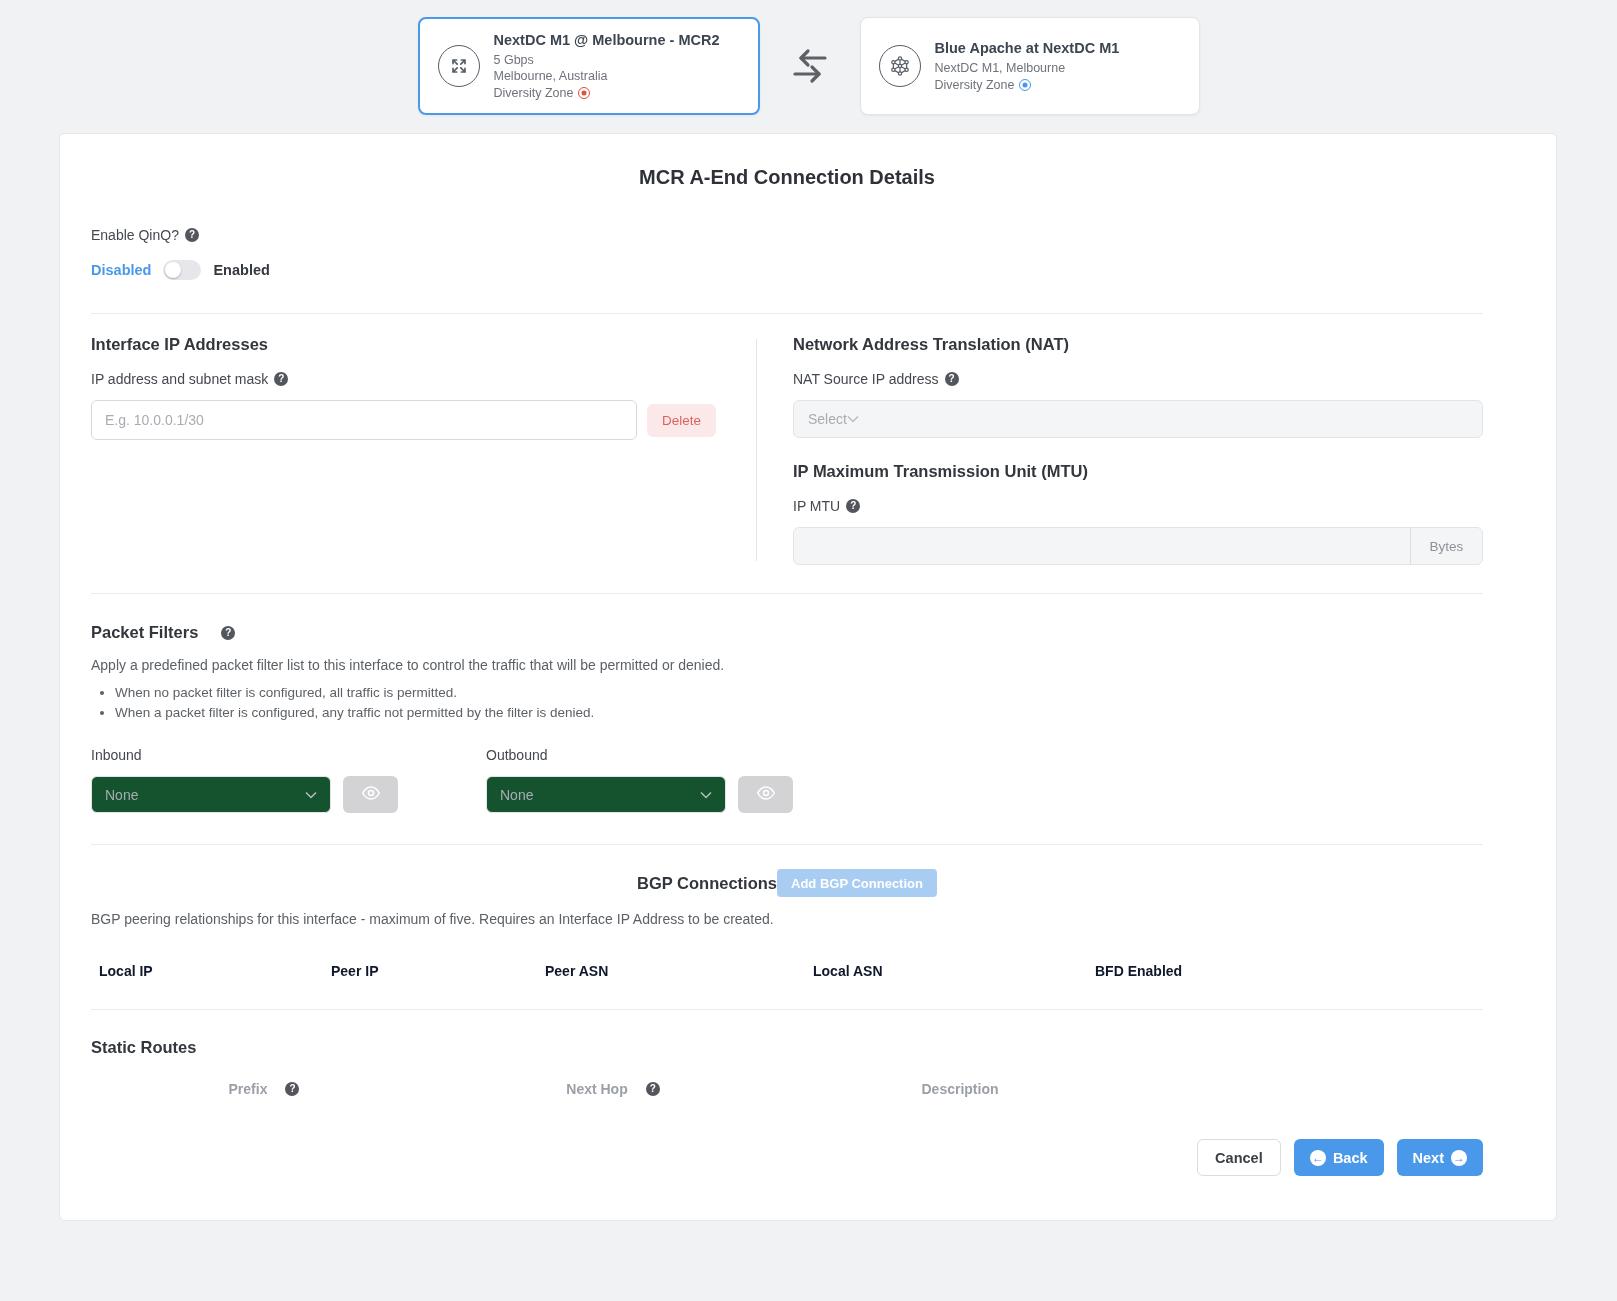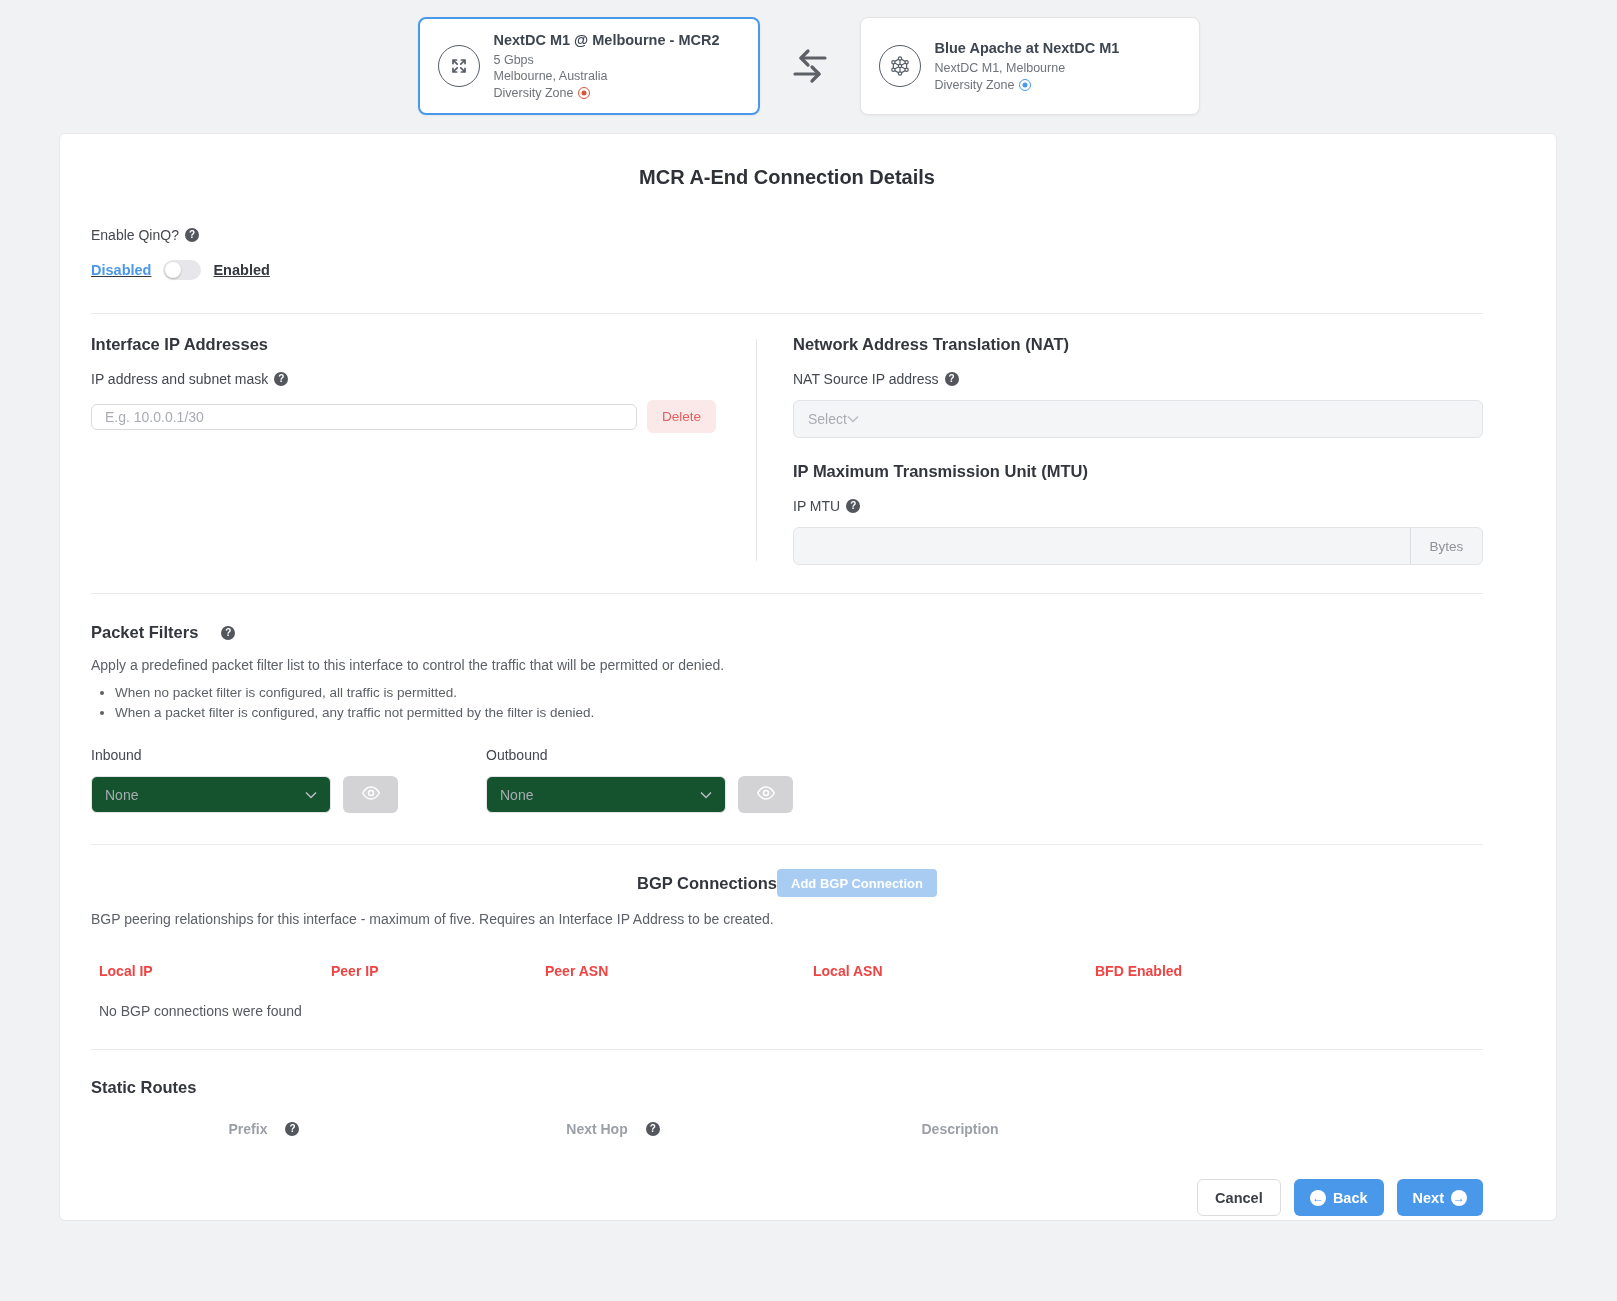--- a/index.html
+++ b/index.html
@@ -42,42 +42,42 @@
   }
   .content { margin:0 73px 0 31px; padding-top:32px; }
   .page-title { text-align:center; font-size:20px; font-weight:bold; color:#2e3238; }
   .field-label { font-size:14px; color:#44484f; display:flex; align-items:center; gap:6px; }
   .help-badge {
     width:14px; height:14px; border-radius:50%; background:#53565c; color:#fff;
     font-size:10px; font-weight:bold; display:inline-flex; align-items:center;
     justify-content:center; flex:none; line-height:1;
   }
   .qinq-label { margin-top:38px; }
-  .toggle-row { margin-top:17px; display:flex; align-items:center; gap:12px;text-decoration:underline; }
+  .toggle-row { margin-top:17px; display:flex; align-items:center; gap:12px; }
   .toggle-off-label { color:#4a98e9; font-weight:bold; font-size:14.5px; }
   .toggle-on-label { color:#34383f; font-weight:bold; font-size:14.5px; }
   .toggle {
     width:38px; height:20px; background:#e7e7eb; border-radius:10px; position:relative; cursor:pointer;
   }
   .toggle-knob {
     position:absolute; left:2px; top:2px; width:16px; height:16px; background:#fff;
     border-radius:50%; box-shadow:0 1px 2px rgba(0,0,0,.25);
   }
   .hr { height:1px; background:#ebebed; border:0; }
   .hr-1 { margin-top:33px; }
   
   .columns { position:relative; display:flex; margin-top:21px; min-height:230px; }
   .columns::before { content:""; position:absolute; left:665px; top:4px; height:222px; width:1px; background:#e4e4e7; }
   .col-left { width:625px; }
   .col-right { margin-left:77px; flex:1; }
   .section-heading { font-size:16.5px; font-weight:bold; color:#33373d; }
   .mini-label { margin-top:17px; }
   .ip-row { margin-top:13px; display:flex; align-items:center; gap:10px; }
   .text-input {
-    height:26px; border:1px solid #d9dade; border-radius:6px; background:#fff;
+    height:40px; border:1px solid #d9dade; border-radius:6px; background:#fff;
     font-size:14px; color:#34383f; padding:0 13px; width:548px; outline:none;
     font-family:"Liberation Sans","DejaVu Sans",sans-serif;
   }
   .text-input::placeholder { color:#a8acb2; }
   .delete-btn {
     height:33px; padding:0 15px; background:#fbe9e9; color:#e05f5f; border:none;
     border-radius:6px; font-size:13.5px; cursor:pointer;
     font-family:"Liberation Sans","DejaVu Sans",sans-serif;
   }
   .select-box {
@@ -117,21 +117,21 @@
   
   .hr-3 { margin-top:31px; }
   .bgp-head-row { margin-top:24px; display:flex; align-items:center; justify-content:center; }
   .add-bgp-btn {
     height:28px; padding:0 14px; background:#a9cdf2; color:#fff; border:none; border-radius:4px;
     font-size:13px; font-weight:bold; cursor:default;
     font-family:"Liberation Sans","DejaVu Sans",sans-serif;
   }
   .bgp-desc { margin-top:14px; font-size:14px; color:#5c6167; }
   .bgp-table-head { margin-top:36px; display:flex; padding-left:8px; }
-  .bgp-th { font-size:14px; font-weight:bold; color:#ef4444; }
+  .bgp-th { font-size:14px; font-weight:bold; color:#0f172a; }
   .bgp-th:nth-child(1){ width:232px; } .bgp-th:nth-child(2){ width:214px; }
   .bgp-th:nth-child(3){ width:268px; } .bgp-th:nth-child(4){ width:282px; }
   .bgp-empty { margin-top:24px; padding-left:8px; font-size:14px; color:#55595f; }
   
   .hr-4 { margin-top:30px; }
   .sr-heading { margin-top:28px; }
   .sr-cols { margin-top:24px; display:flex; }
   .sr-col { display:flex; align-items:center; justify-content:center; gap:18px;
     font-size:14px; font-weight:bold; color:#9b9fa6; }
   .sr-col:nth-child(1){ width:346px; } .sr-col:nth-child(2){ width:352px; } .sr-col:nth-child(3){ width:342px; }
@@ -331,21 +331,20 @@
       <button class="add-bgp-btn">Add BGP Connection</button>
     </div>
     <div class="bgp-desc">BGP peering relationships for this interface - maximum of five. Requires an Interface IP Address to be created.</div>
     <div class="bgp-table-head">
       <span class="bgp-th">Local IP</span>
       <span class="bgp-th">Peer IP</span>
       <span class="bgp-th">Peer ASN</span>
       <span class="bgp-th">Local ASN</span>
       <span class="bgp-th">BFD Enabled</span>
     </div>
-    <div class="bgp-empty">No BGP connections were found</div>
 
     <div class="hr hr-4"></div>
 
     <div class="section-heading sr-heading">Static Routes</div>
     <div class="sr-cols">
       <span class="sr-col">
         <span>Prefix</span>
         <span class="help-badge">?</span>
       </span>
       <span class="sr-col">

